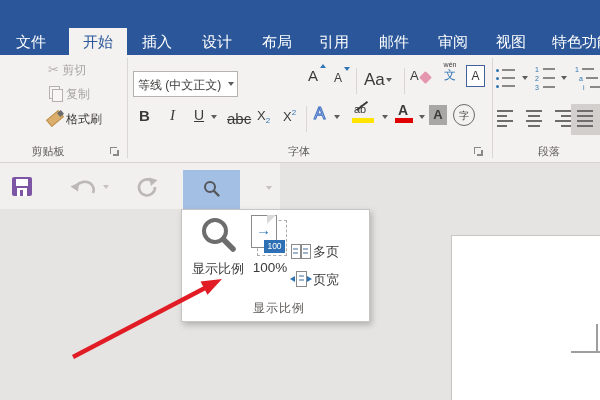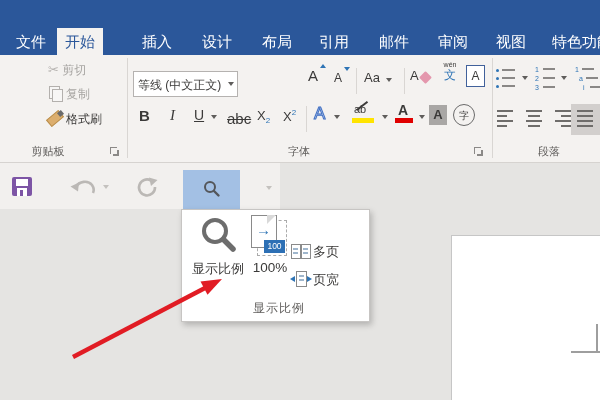--- a/index.html
+++ b/index.html
@@ -60,21 +60,21 @@
 </style>
 </head>
 <body>
 
 <div id="app">
 
   <div class="abs titlebar"></div>
 
   <div class="abs tabbar">
     <div class="tab" style="left:16px">文件</div>
-    <div class="tab active-bg" style="left:57px;width:46px">开始</div>
+    <div class="tab active-bg" style="left:69px;width:58px">开始</div>
     <div class="tab" style="left:142px">插入</div>
     <div class="tab" style="left:202px">设计</div>
     <div class="tab" style="left:262px">布局</div>
     <div class="tab" style="left:319px">引用</div>
     <div class="tab" style="left:379px">邮件</div>
     <div class="tab" style="left:438px">审阅</div>
     <div class="tab" style="left:496px">视图</div>
     <div class="tab" style="left:552px">特色功能</div>
   </div>
 
@@ -100,21 +100,21 @@
 
   <div class="combo" style="left:133px;top:71px;width:103px;height:24px">
     <span class="cv">等线 (中文正文)</span>
     <span class="caret" style="right:3px;top:10px;position:absolute"></span>
   </div>
   <div class="abs ctl" style="left:308px;top:67px;font-size:15px">A</div>
   <span class="bluearr-up" style="left:320px;top:64px"></span>
   <div class="abs ctl" style="left:334px;top:71px;font-size:12px">A</div>
   <span class="bluearr-dn" style="left:344px;top:67px"></span>
   <div class="vsep" style="left:356px;top:68px;height:26px"></div>
-  <div class="abs ctl" style="left:364px;top:70px;font-size:13px">Aa</div>
+  <div class="abs ctl" style="left:364px;top:70px;font-size:17px">Aa</div>
   <span class="caret" style="left:386px;top:78px"></span>
   <div class="vsep" style="left:404px;top:68px;height:26px"></div>
   <div class="abs" style="left:410px;top:66px;width:26px;height:26px">
     <span class="abs ctl" style="left:0;top:2px;font-size:13px">A</span>
     <span class="abs" style="left:11px;top:7px;width:9px;height:9px;background:#e497ad;transform:rotate(45deg);border-radius:1px"></span>
   </div>
   <div class="abs" style="left:438px;top:61px;width:24px;height:34px;text-align:center">
     <div style="font-size:7px;color:#3b3a39;line-height:8px">wén</div>
     <div style="font-size:12px;color:#2e74b5;line-height:13px">文</div>
   </div>

